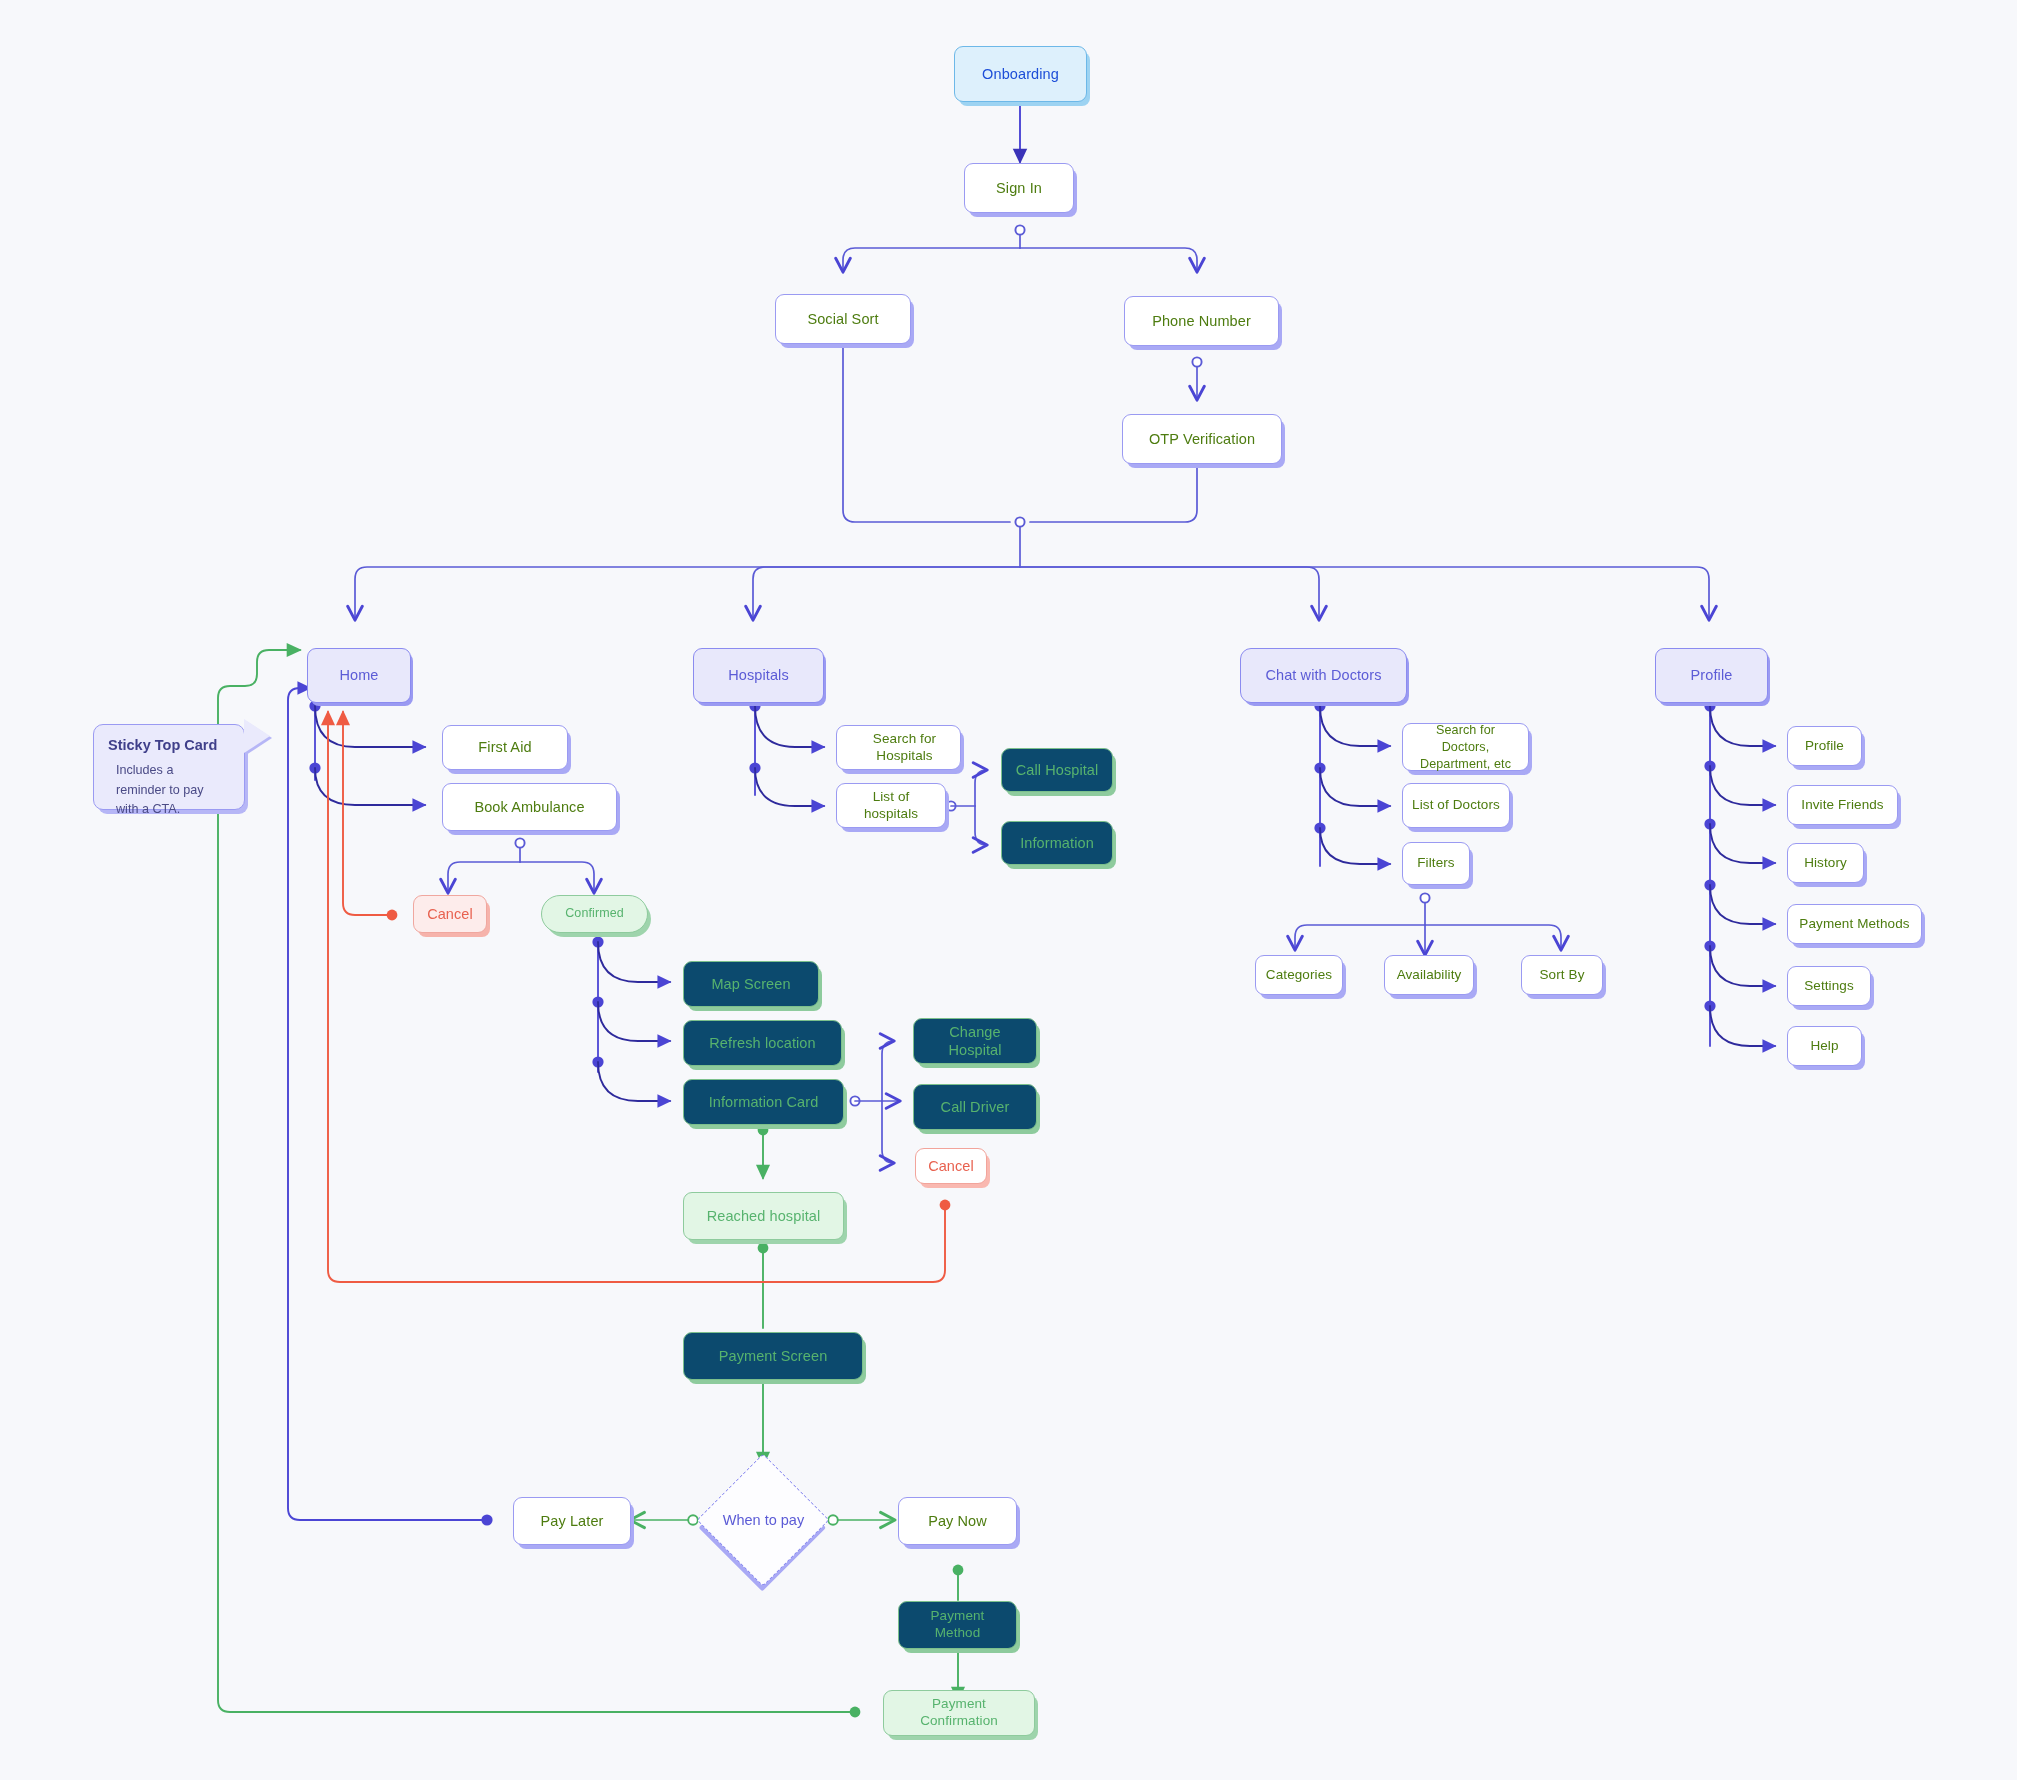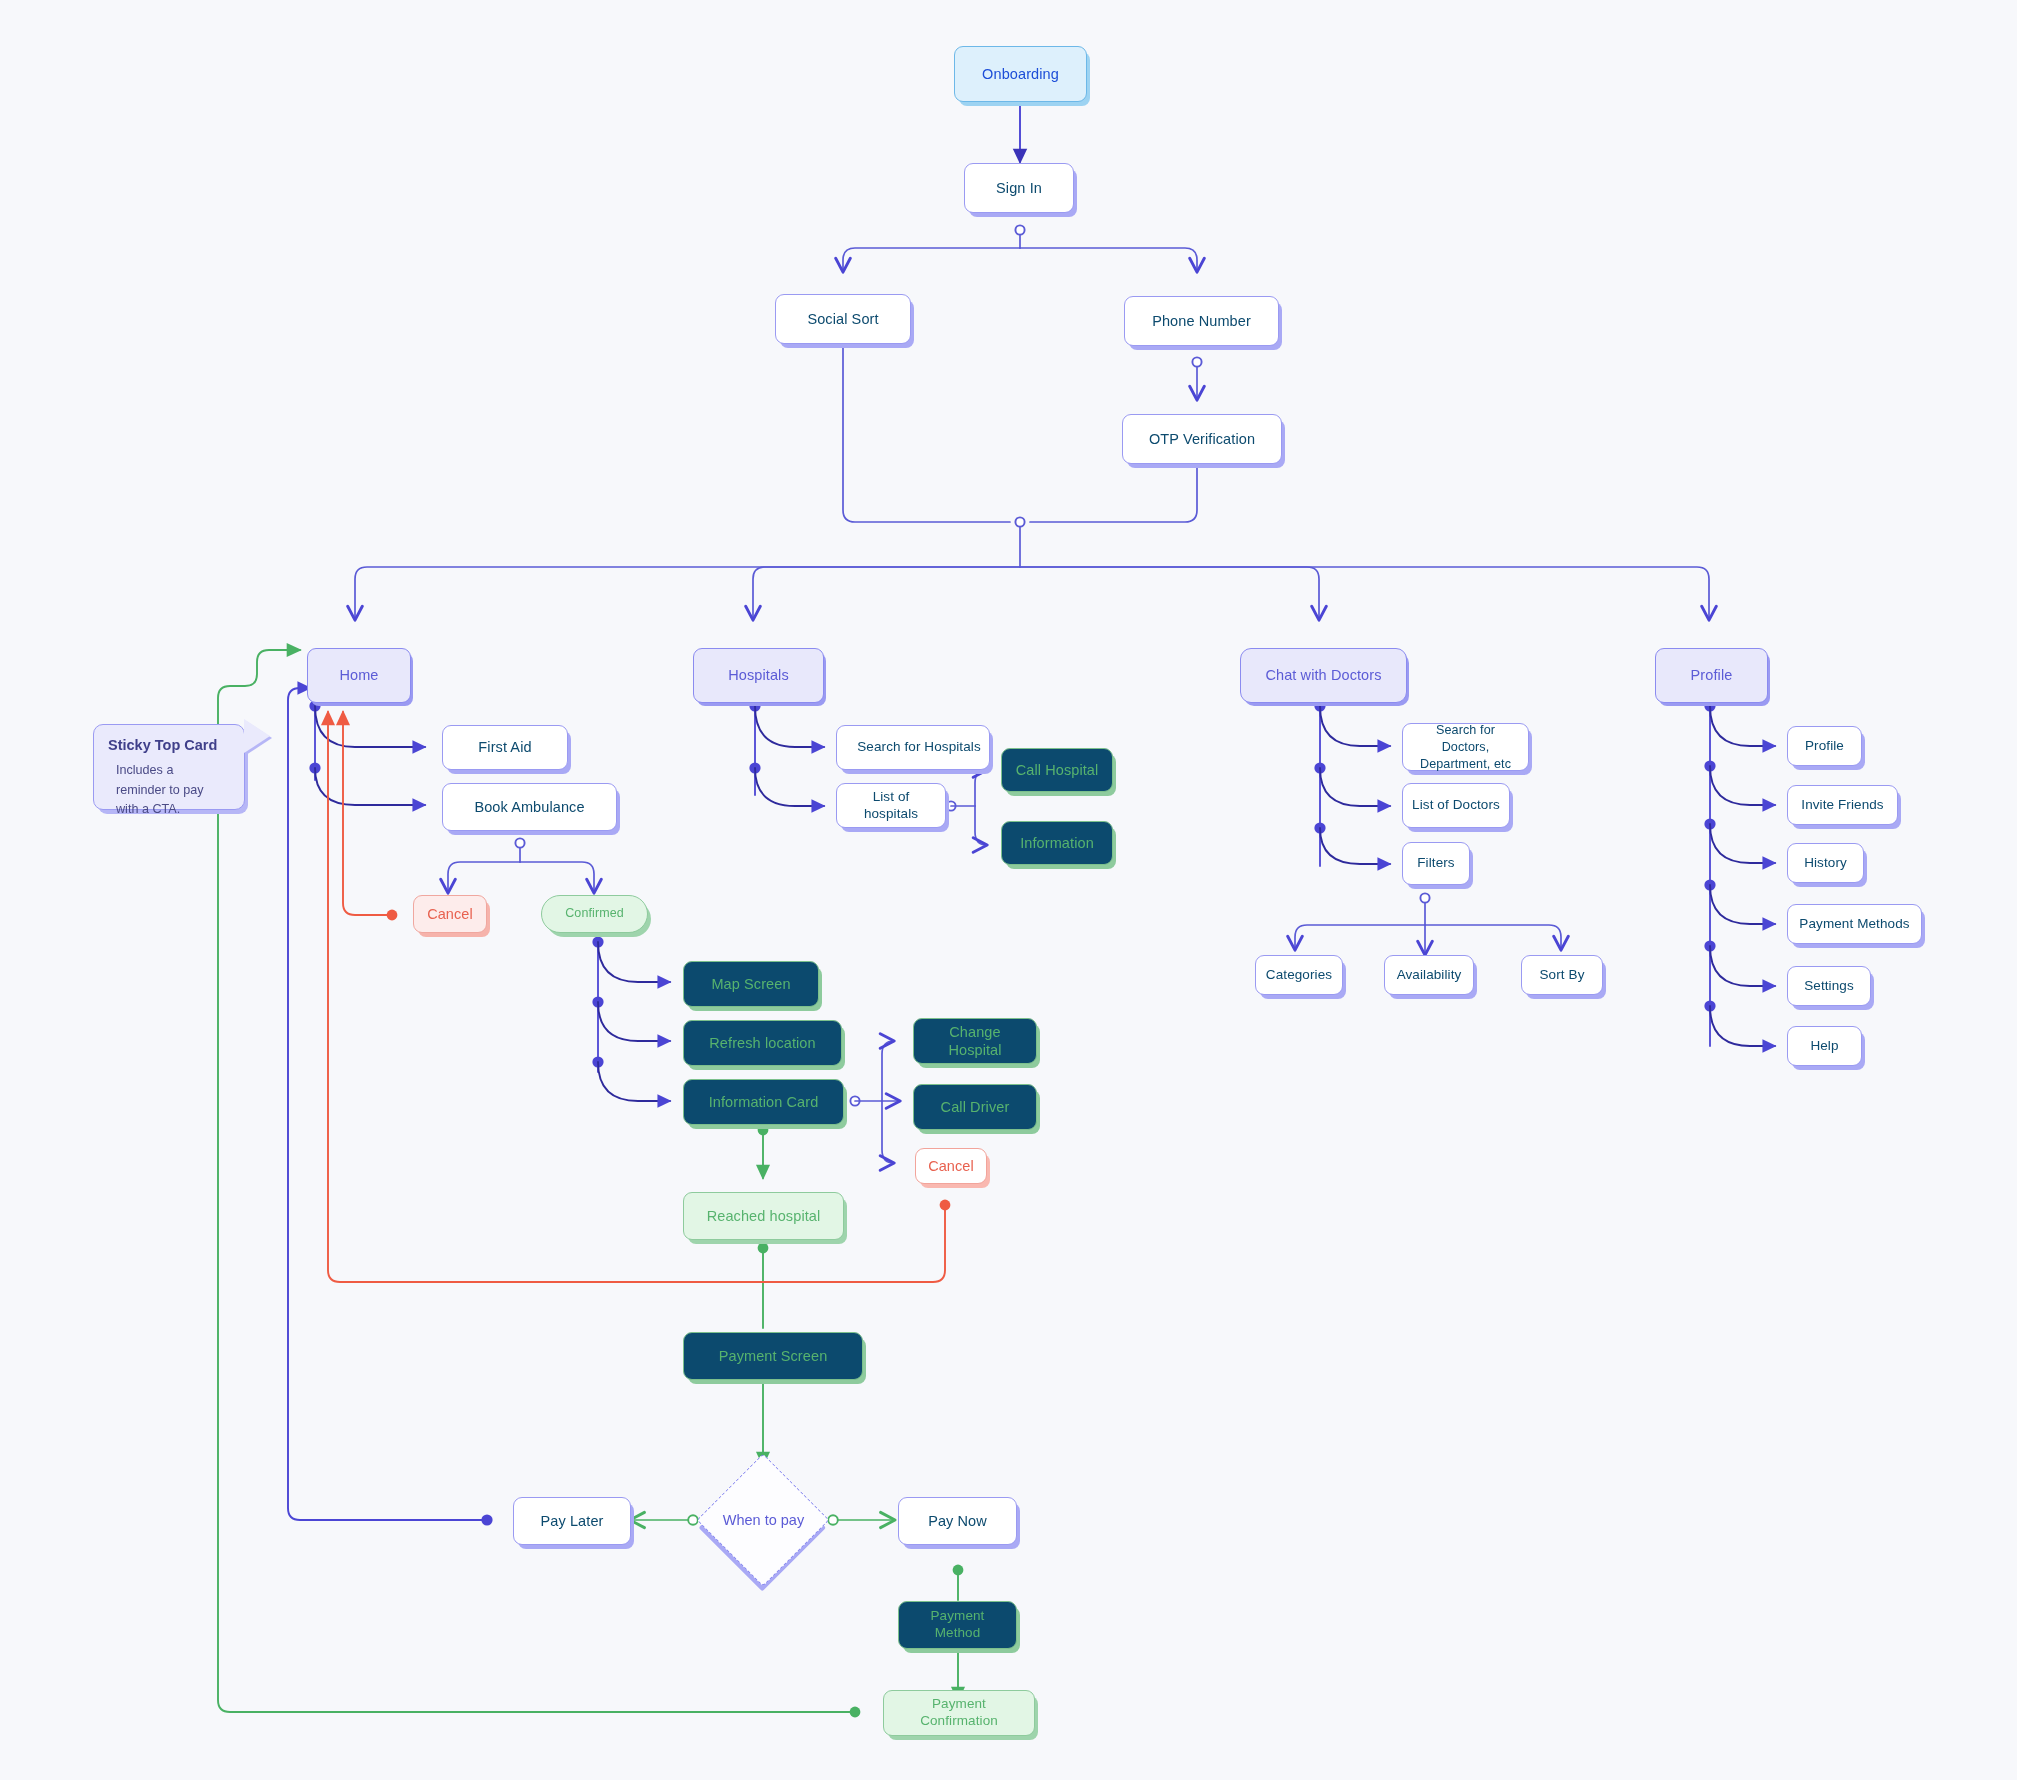--- a/index.html
+++ b/index.html
@@ -28,21 +28,21 @@
   .n-primary{
     background:#e8e8fb;
     border:1.4px solid #8b8bf0;
     color:#5b5bd6;
     box-shadow:3px 4px 0 -1px #9a9af2;
   }
   
   .n-plain{
     background:#ffffff;
     border:1.4px solid #9a9af2;
-    color:#0c4a6e;
+    color:#4d7c0f;
     box-shadow:4px 5px 0 -1px #a9a9f5;
   }
   
   .n-greenline{
     background:#0c4a6e;
     border:1.4px solid #7cc08c;
     color:#57b36e;
     box-shadow:4px 5px 0 -1px #8ecb9d;
   }
   
@@ -369,21 +369,21 @@
   </div>
 
   <div class="node n-greenline" style="left:898px;top:1601px;width:119px;height:48px;font-size:13.5px;">
     <span>Payment Method</span>
   </div>
 
   <div class="node n-green" style="left:883px;top:1690px;width:152px;height:46px;font-size:13.5px;">
     <span>Payment Confirmation</span>
   </div>
 
-  <div class="node n-plain" style="left:836px;top:725px;width:154px;height:45px;font-size:13.5px;padding-left:20px;">
+  <div class="node n-plain" style="left:836px;top:725px;width:125px;height:45px;font-size:13.5px;padding-left:20px;">
     <span>Search for Hospitals</span>
   </div>
 
   <div class="node n-plain" style="left:836px;top:783px;width:110px;height:45px;font-size:13.5px;">
     <span>List of hospitals</span>
   </div>
 
   <div class="node n-greenline" style="left:1001px;top:748px;width:112px;height:44px;">
     <span>Call Hospital</span>
   </div>

